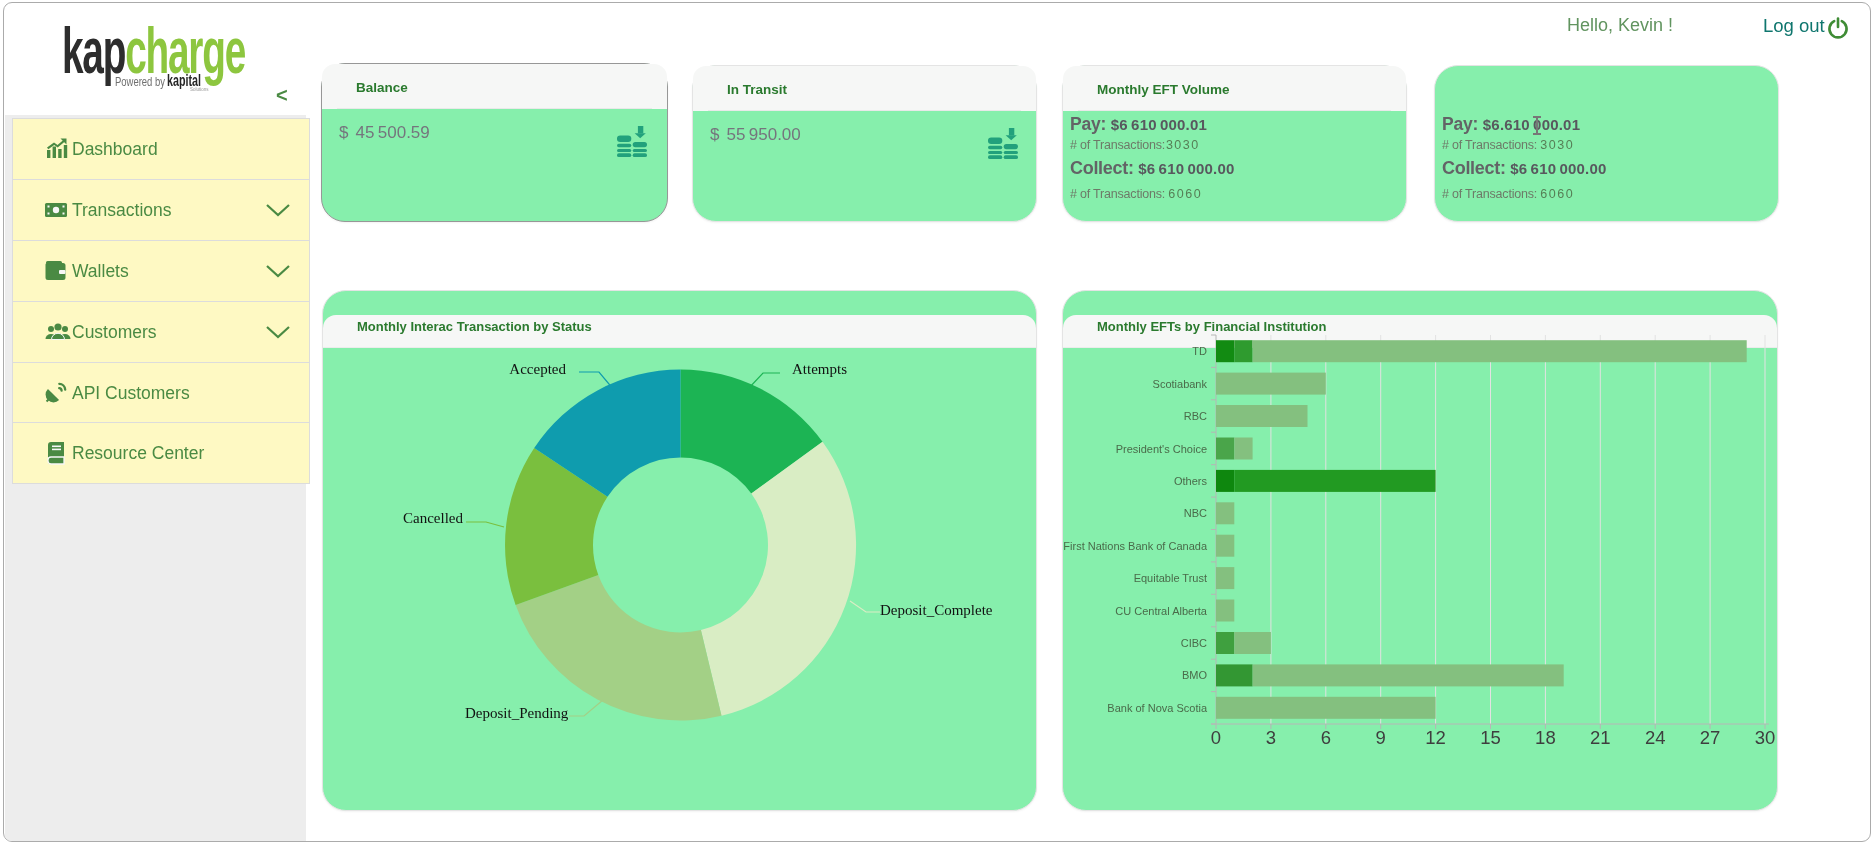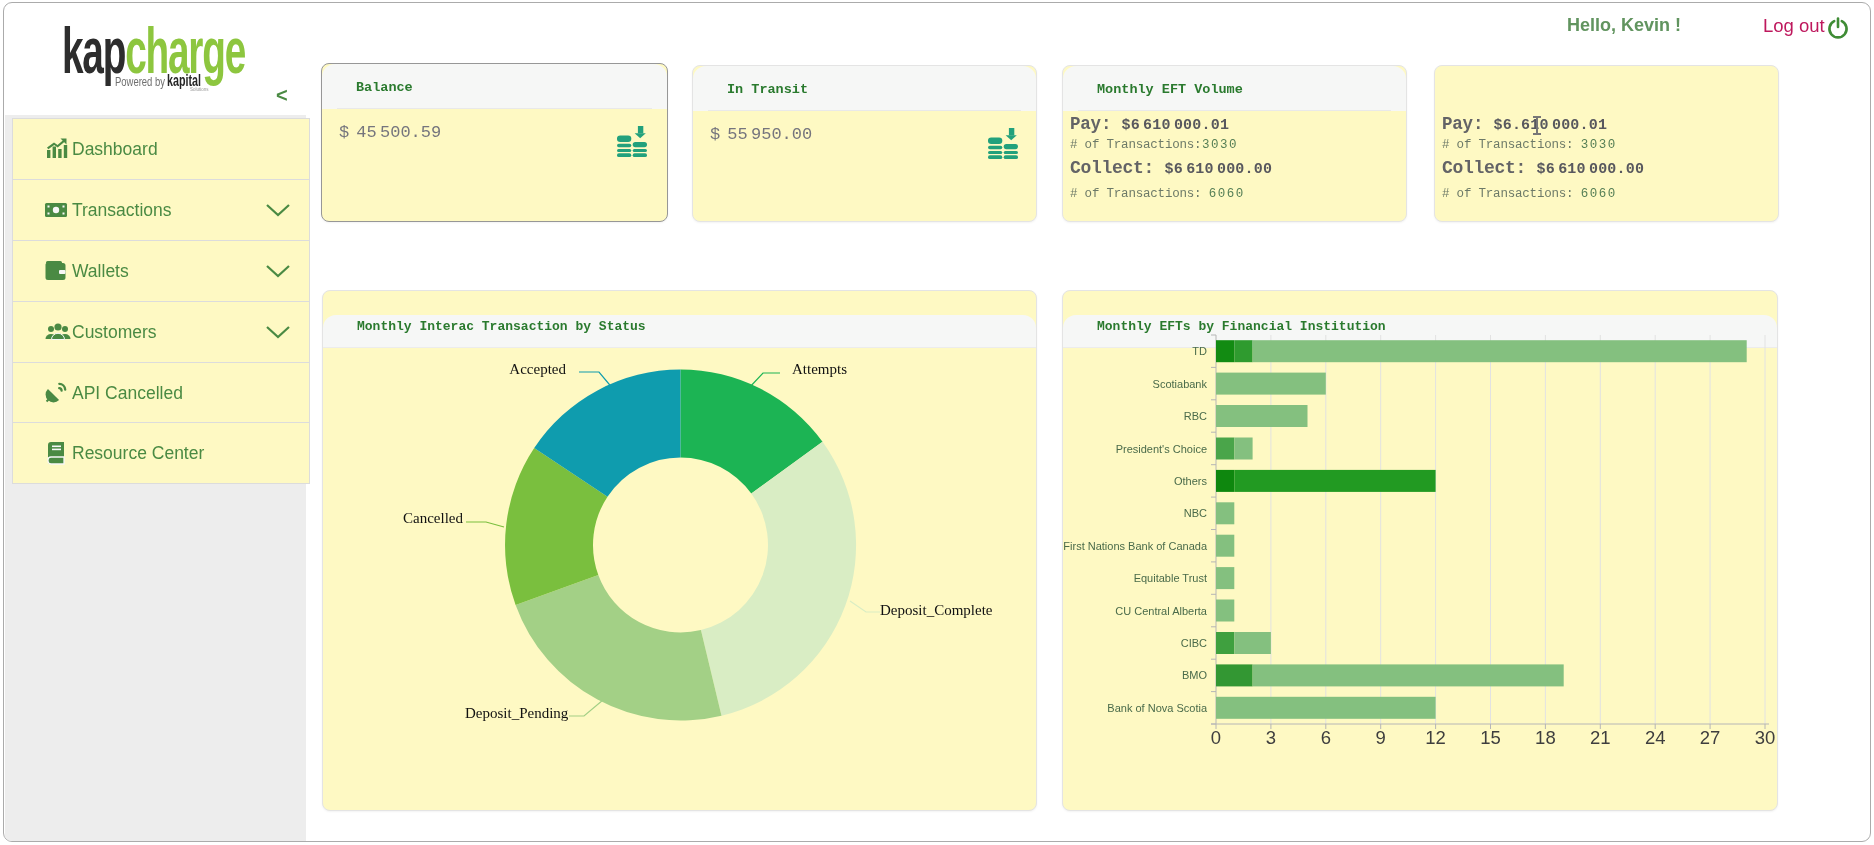--- a/index.html
+++ b/index.html
@@ -7,26 +7,26 @@
   .app { position:absolute; left:3px; top:2px; width:1868px; height:840px; border:1.5px solid #ababab; border-radius:9px; background:#fff; overflow:hidden; }
   .abs { position:absolute; }
   
   .side { position:absolute; left:1px; top:112px; width:301px; height:729px; background:#ededed; }
   .menu { position:absolute; left:7px; top:3px; width:298px; background:#fef9c3; border:1px solid #dcdcdc; border-bottom:none; }
   .mi { position:relative; height:60.9px; border-bottom:1px solid #dcdcdc; color:#4a8a43; font-size:17.5px; }
   .mi .lab { position:absolute; left:59px; top:50%; transform:translateY(-50%); }
   .mi svg.ic { position:absolute; left:31px; top:50%; transform:translateY(-50%); }
   .mi svg.chev { position:absolute; right:18px; top:50%; transform:translateY(-50%); }
   
-  .hello { position:absolute; left:1563px; top:12px; width:200px; font-size:18px; color:#61945f;font-weight:bold; }
-  .logout { position:absolute; left:1759px; top:12px; font-size:18.5px; color:#be185d; }
+  .hello { position:absolute; left:1563px; top:12px; width:200px; font-size:18px; color:#61945f; }
+  .logout { position:absolute; left:1759px; top:12px; font-size:18.5px; color:#0f766e; }
   .collapse { position:absolute; left:272px; top:81px; font-size:20px; color:#4a8a43; font-weight:600; }
   .pow { position:absolute; left:1823px; top:14px; }
   
-  .card { position:absolute; background:#fef9c3; border:1px solid #e4e4e4; border-radius:8px; box-shadow:0 1px 2px rgba(0,0,0,0.05);font-family:Liberation Mono, monospace; }
+  .card { position:absolute; background:#86efac; border:1px solid #e4e4e4; border-radius:24px; box-shadow:0 1px 2px rgba(0,0,0,0.05); }
   .card .hd { position:absolute; left:0; top:0; right:0; height:45px; background:#f6f7f6; border-radius:13px 13px 0 0; }
   .card .hd::after { content:""; position:absolute; left:15px; right:15px; bottom:0; height:1px; background:#e9e9e9; }
   .chart-card .hd { border-bottom:1px solid #ececec; }
   .chart-card .hd::after { display:none; }
   .card .hd .t { position:absolute; left:34px; top:16px; font-size:13.5px; font-weight:bold; color:#2a7a2e; }
   .chart-card .hd { height:33px;margin-top:24px; }
   .chart-card .hd .t { left:34px; top:4px; font-size:13px; }
   .amount { position:absolute; left:17px; top:59px; font-size:17px; color:#75757d; }
   .amount .d { margin-right:7px; }
   .eft { position:absolute; left:0; top:0; width:100%; height:100%; }
@@ -124,21 +124,21 @@
           <svg class="ic" width="24" height="24" viewBox="0 0 24 24">
             <g transform="rotate(45 9.5 13.5)" fill="#4a8a43">
               <path d="M1.6 13.5 a7.9 7.9 0 0 0 15.8 0 z"></path>
               <rect x="8.5" y="19.5" width="2" height="3.8"></rect>
             </g>
             <g fill="none" stroke="#4a8a43" stroke-width="2.3" stroke-linecap="round">
               <path d="M15.3 2.8 a6.2 6.2 0 0 1 5.9 5.8"></path>
               <path d="M15.2 7.2 a2.6 2.6 0 0 1 2.4 2.4"></path>
             </g>
           </svg>
-          <span class="lab">API Cancelled</span>
+          <span class="lab">API Customers</span>
         </div>
       <div class="mi">
           <svg class="ic" width="24" height="24" viewBox="0 0 24 24">
             <g fill="#4a8a43">
               <path d="M4 4 a3 3 0 0 1 3 -3 h13 v18 h-13 a3 3 0 0 0 -3 3 z"></path>
               <path d="M4 19 a3 3 0 0 1 3 -3 h13 v7 h-13 a3 3 0 0 1 -3 -3 z" stroke="#f7f7f7" stroke-width="1.3"></path>
               <rect x="8" y="4.5" width="9" height="1.6" fill="#f7f7f7"></rect>
               <rect x="8" y="7.6" width="9" height="1.6" fill="#f7f7f7"></rect>
             </g>
           </svg>

